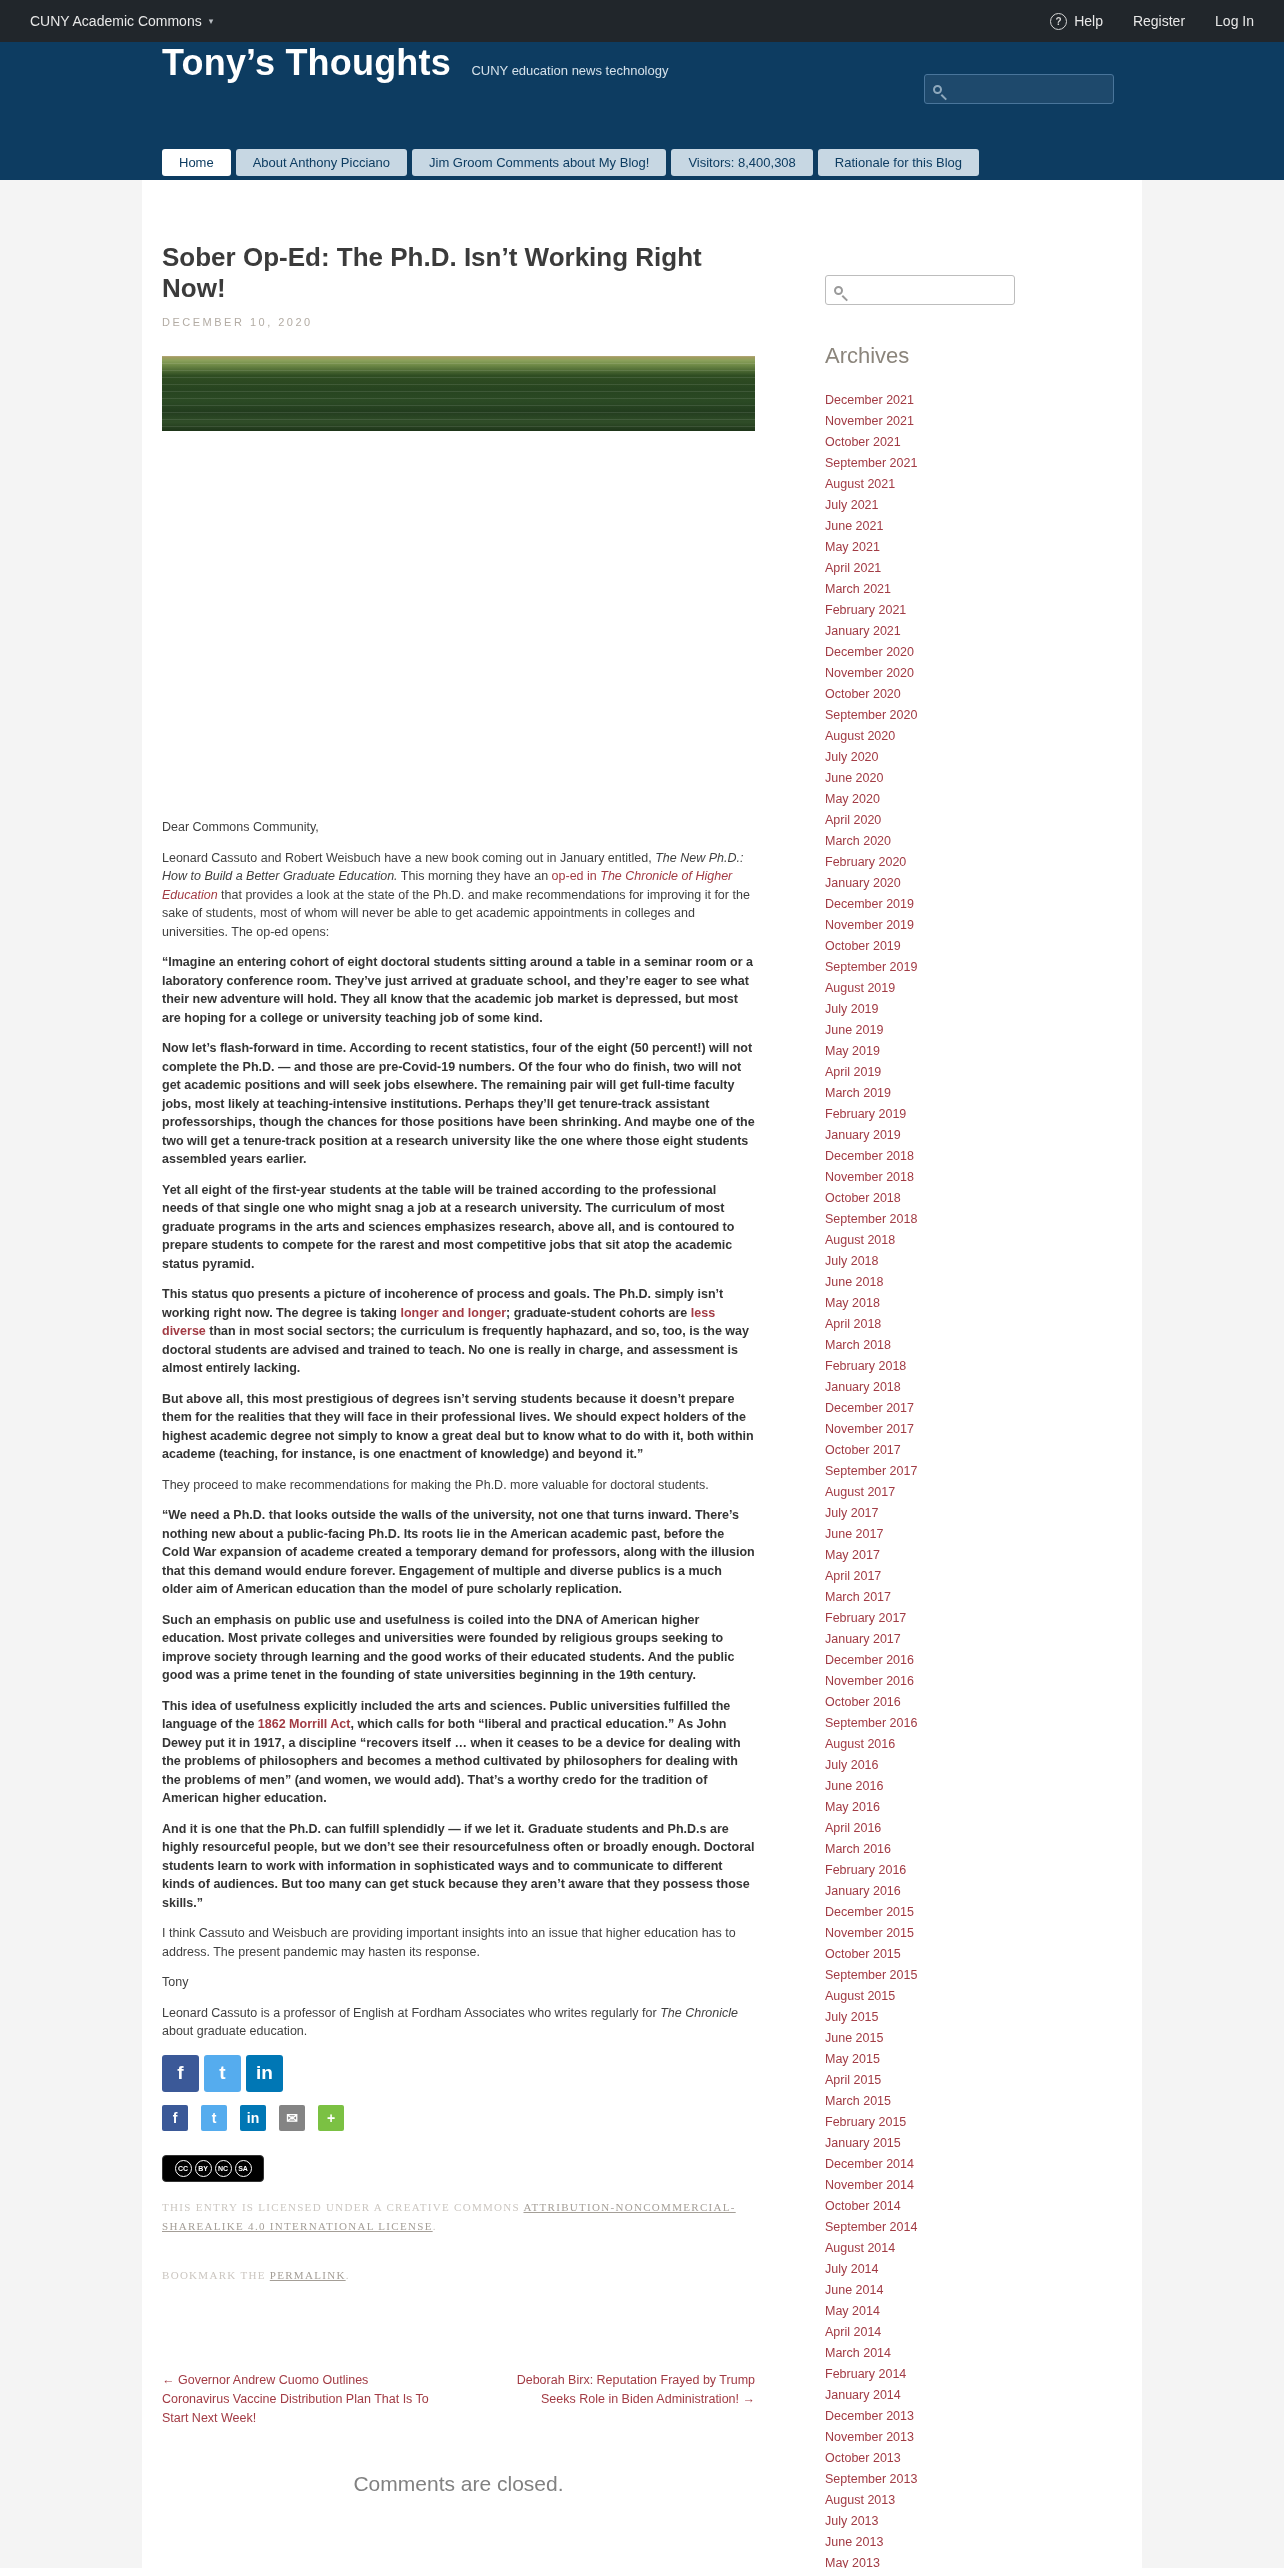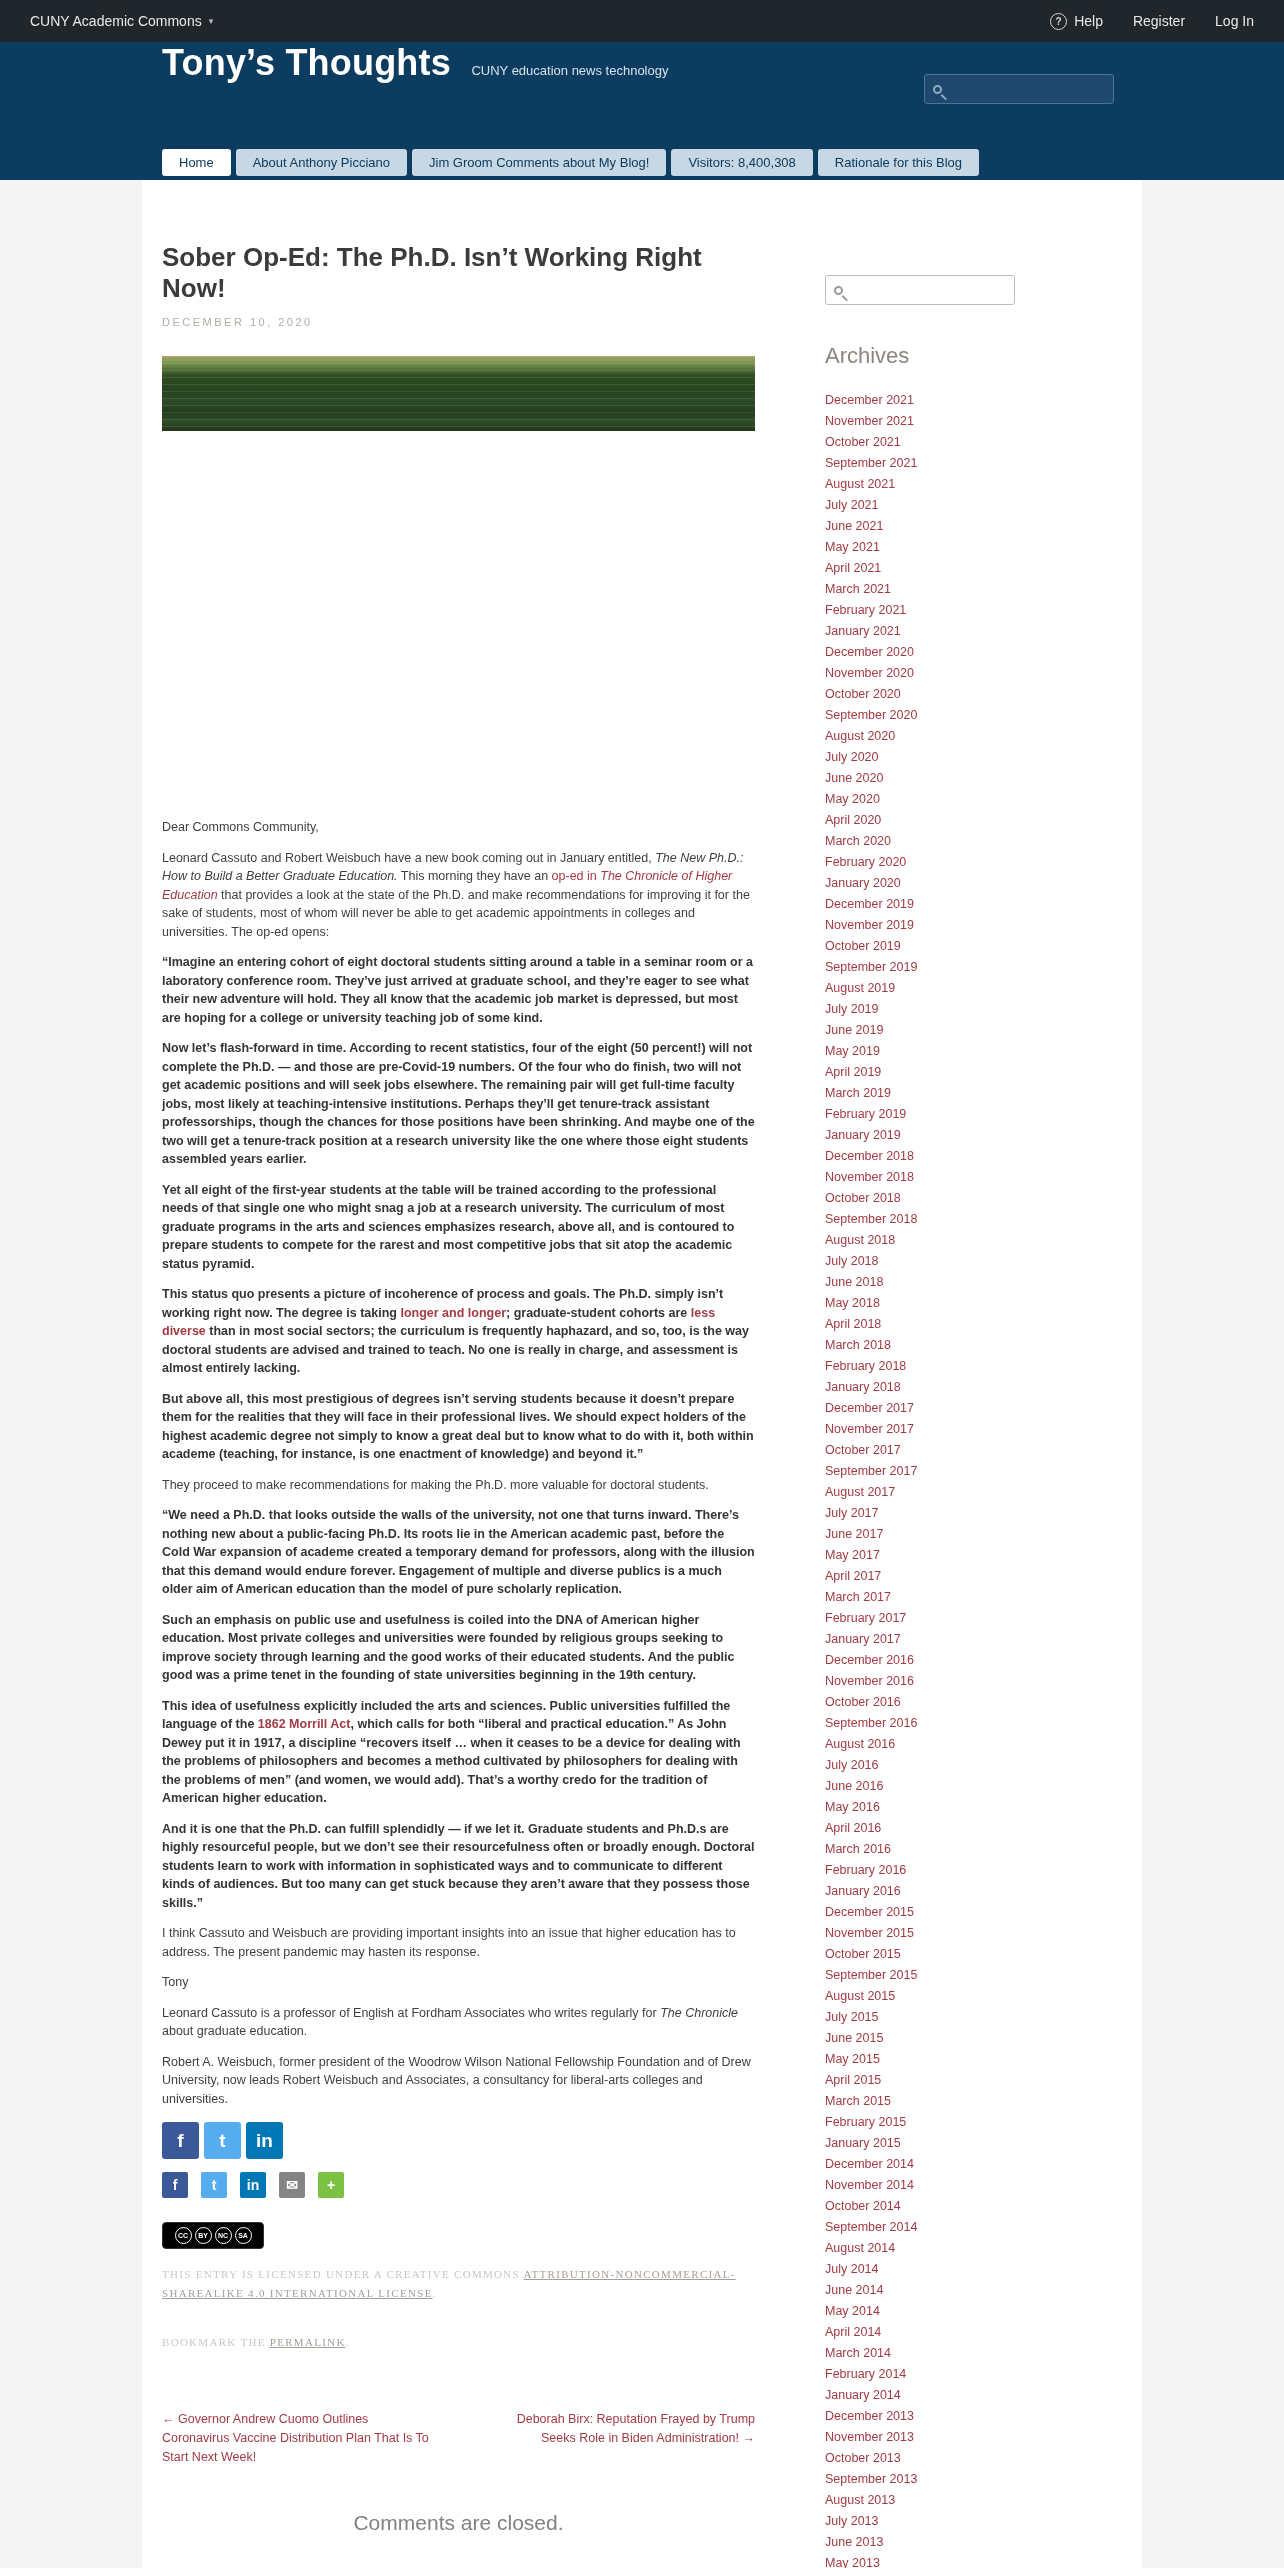--- a/index.html
+++ b/index.html
@@ -103,21 +103,21 @@
   }
   .license, .permalink-line {
     font-size:11px; letter-spacing:1.3px; color:#cbc6c0;
     text-transform:uppercase; line-height:19px;font-family:Liberation Serif, serif;
   }
   .license { margin:16px 0 0; }
   .permalink-line { margin:30px 0 9px; }
   .glink { color:#a49e97; text-decoration:underline; }
 
   
-  .post-nav { display:flex; justify-content:space-between; margin-top:58px; }
+  .post-nav { display:flex; justify-content:space-between; margin-top:86px; }
   .post-nav a { color:#a23b44; font-size:12.5px; line-height:19px; width:46%; }
   .post-nav .next { text-align:right; }
   .comments-closed { text-align:center; margin-top:44px; font-size:21px; color:#818181; }
 
   
   .sidebar-search {
     margin-top:95px; width:190px; height:30px; background:#fff;
     border:1px solid #bdbdbd; border-radius:3px;
     display:flex; align-items:center; padding:0 8px;
   }
@@ -183,21 +183,20 @@
           <p class="bold"><span>This status quo presents a picture of incoherence of process and goals. The Ph.D. simply isn’t working right now. The degree is taking </span><a class="tlink">longer and longer</a><span>; graduate-student cohorts are </span><a class="tlink">less diverse</a><span> than in most social sectors; the curriculum is frequently haphazard, and so, too, is the way doctoral students are advised and trained to teach. No one is really in charge, and assessment is almost entirely lacking.</span></p>
           <p class="bold"><span>But above all, this most prestigious of degrees isn’t serving students because it doesn’t prepare them for the realities that they will face in their professional lives. We should expect holders of the highest academic degree not simply to know a great deal but to know what to do with it, both within academe (teaching, for instance, is one enactment of knowledge) and beyond it.”</span></p>
           <p><span>They proceed to make recommendations for making the Ph.D. more valuable for doctoral students.</span></p>
           <p class="bold"><span>“We need a Ph.D. that looks outside the walls of the university, not one that turns inward. There’s nothing new about a public-facing Ph.D. Its roots lie in the American academic past, before the Cold War expansion of academe created a temporary demand for professors, along with the illusion that this demand would endure forever. Engagement of multiple and diverse publics is a much older aim of American education than the model of pure scholarly replication.</span></p>
           <p class="bold"><span>Such an emphasis on public use and usefulness is coiled into the DNA of American higher education. Most private colleges and universities were founded by religious groups seeking to improve society through learning and the good works of their educated students. And the public good was a prime tenet in the founding of state universities beginning in the 19th century.</span></p>
           <p class="bold"><span>This idea of usefulness explicitly included the arts and sciences. Public universities fulfilled the language of the </span><a class="tlink">1862 Morrill Act</a><span>, which calls for both “liberal and practical education.” As John Dewey put it in 1917, a discipline “recovers itself … when it ceases to be a device for dealing with the problems of philosophers and becomes a method cultivated by philosophers for dealing with the problems of men” (and women, we would add). That’s a worthy credo for the tradition of American higher education.</span></p>
           <p class="bold"><span>And it is one that the Ph.D. can fulfill splendidly — if we let it. Graduate students and Ph.D.s are highly resourceful people, but we don’t see their resourcefulness often or broadly enough. Doctoral students learn to work with information in sophisticated ways and to communicate to different kinds of audiences. But too many can get stuck because they aren’t aware that they possess those skills.”</span></p>
           <p><span>I think Cassuto and Weisbuch are providing important insights into an issue that higher education has to address.  The present pandemic may hasten its response.</span></p>
           <p><span>Tony</span></p>
           <p><span>Leonard Cassuto is a professor of English at Fordham Associates who writes regularly for </span><span class="it">The Chronicle</span><span> about graduate education.</span></p>
-          <p><span>Robert A. Weisbuch, former president of the Woodrow Wilson National Fellowship Foundation and of Drew University, now leads Robert Weisbuch and Associates, a consultancy for liberal-arts colleges and universities.</span></p>
         </div>
 
       <div class="share-large" id="share-large">
           <a class="sicon" style="background: rgb(59, 89, 152);">
             <span>f</span>
           </a>
           <a class="sicon" style="background: rgb(85, 172, 238);">
             <span>t</span>
           </a>
           <a class="sicon" style="background: rgb(0, 119, 181);">

